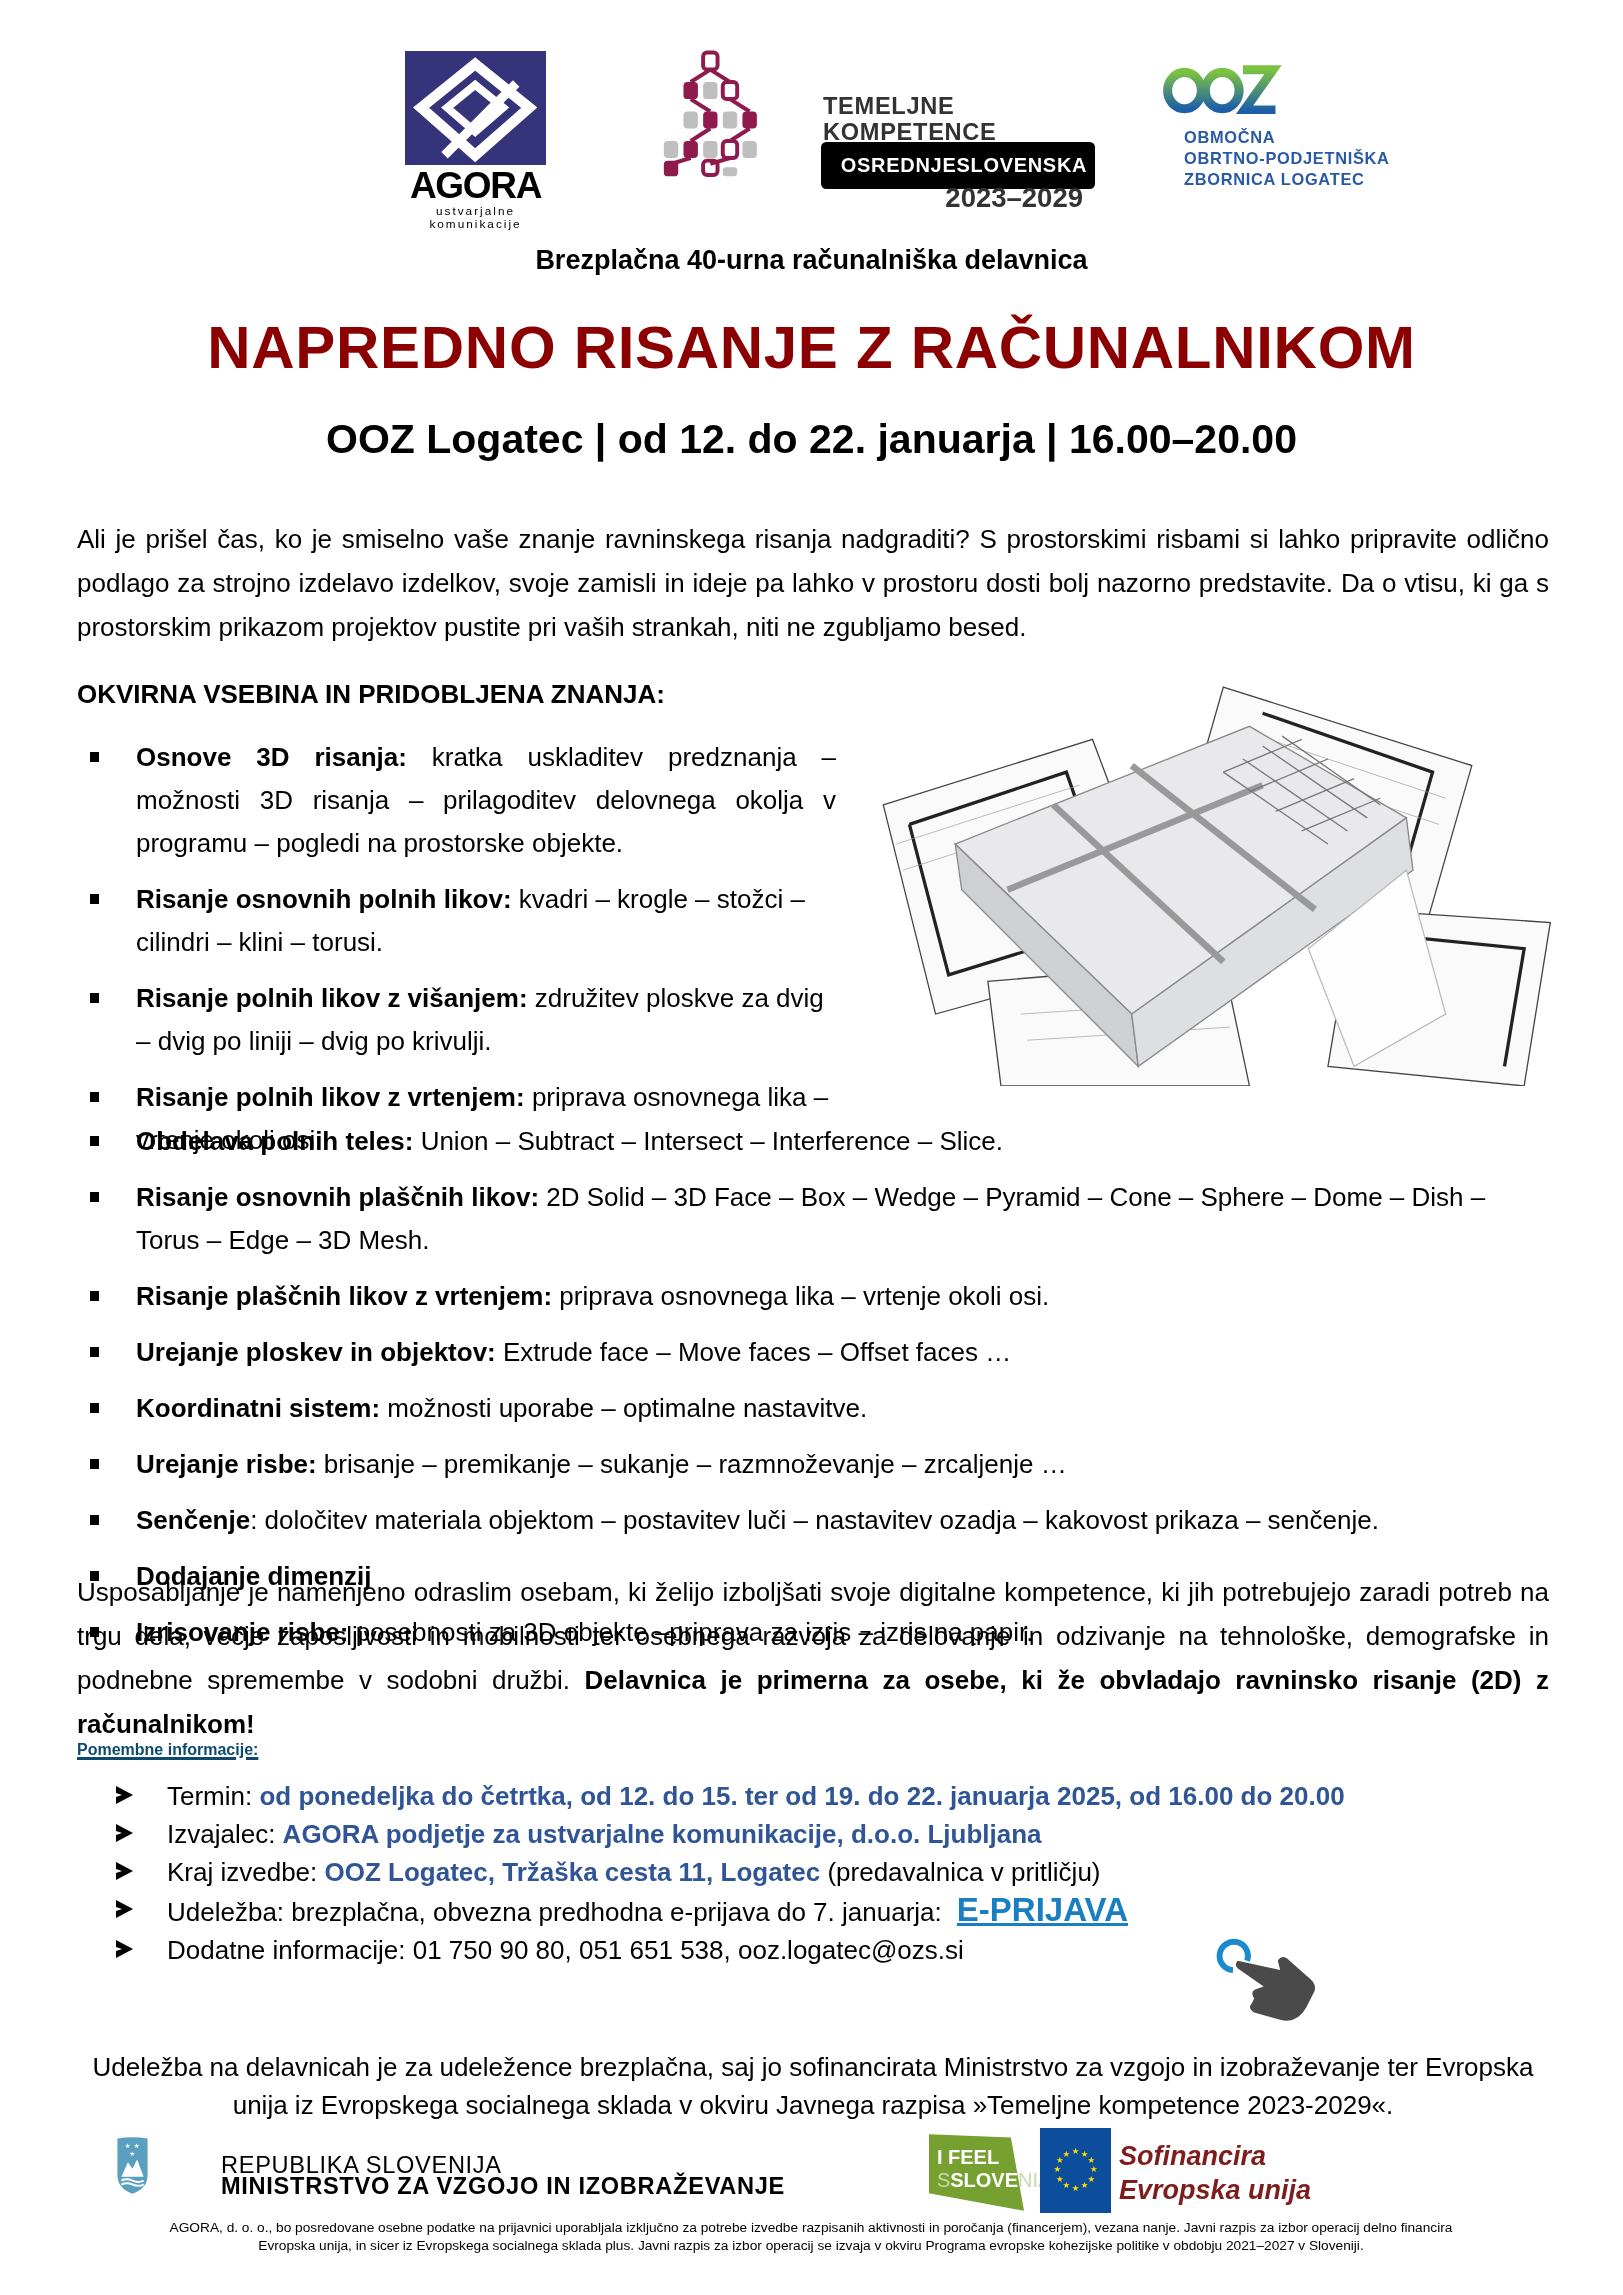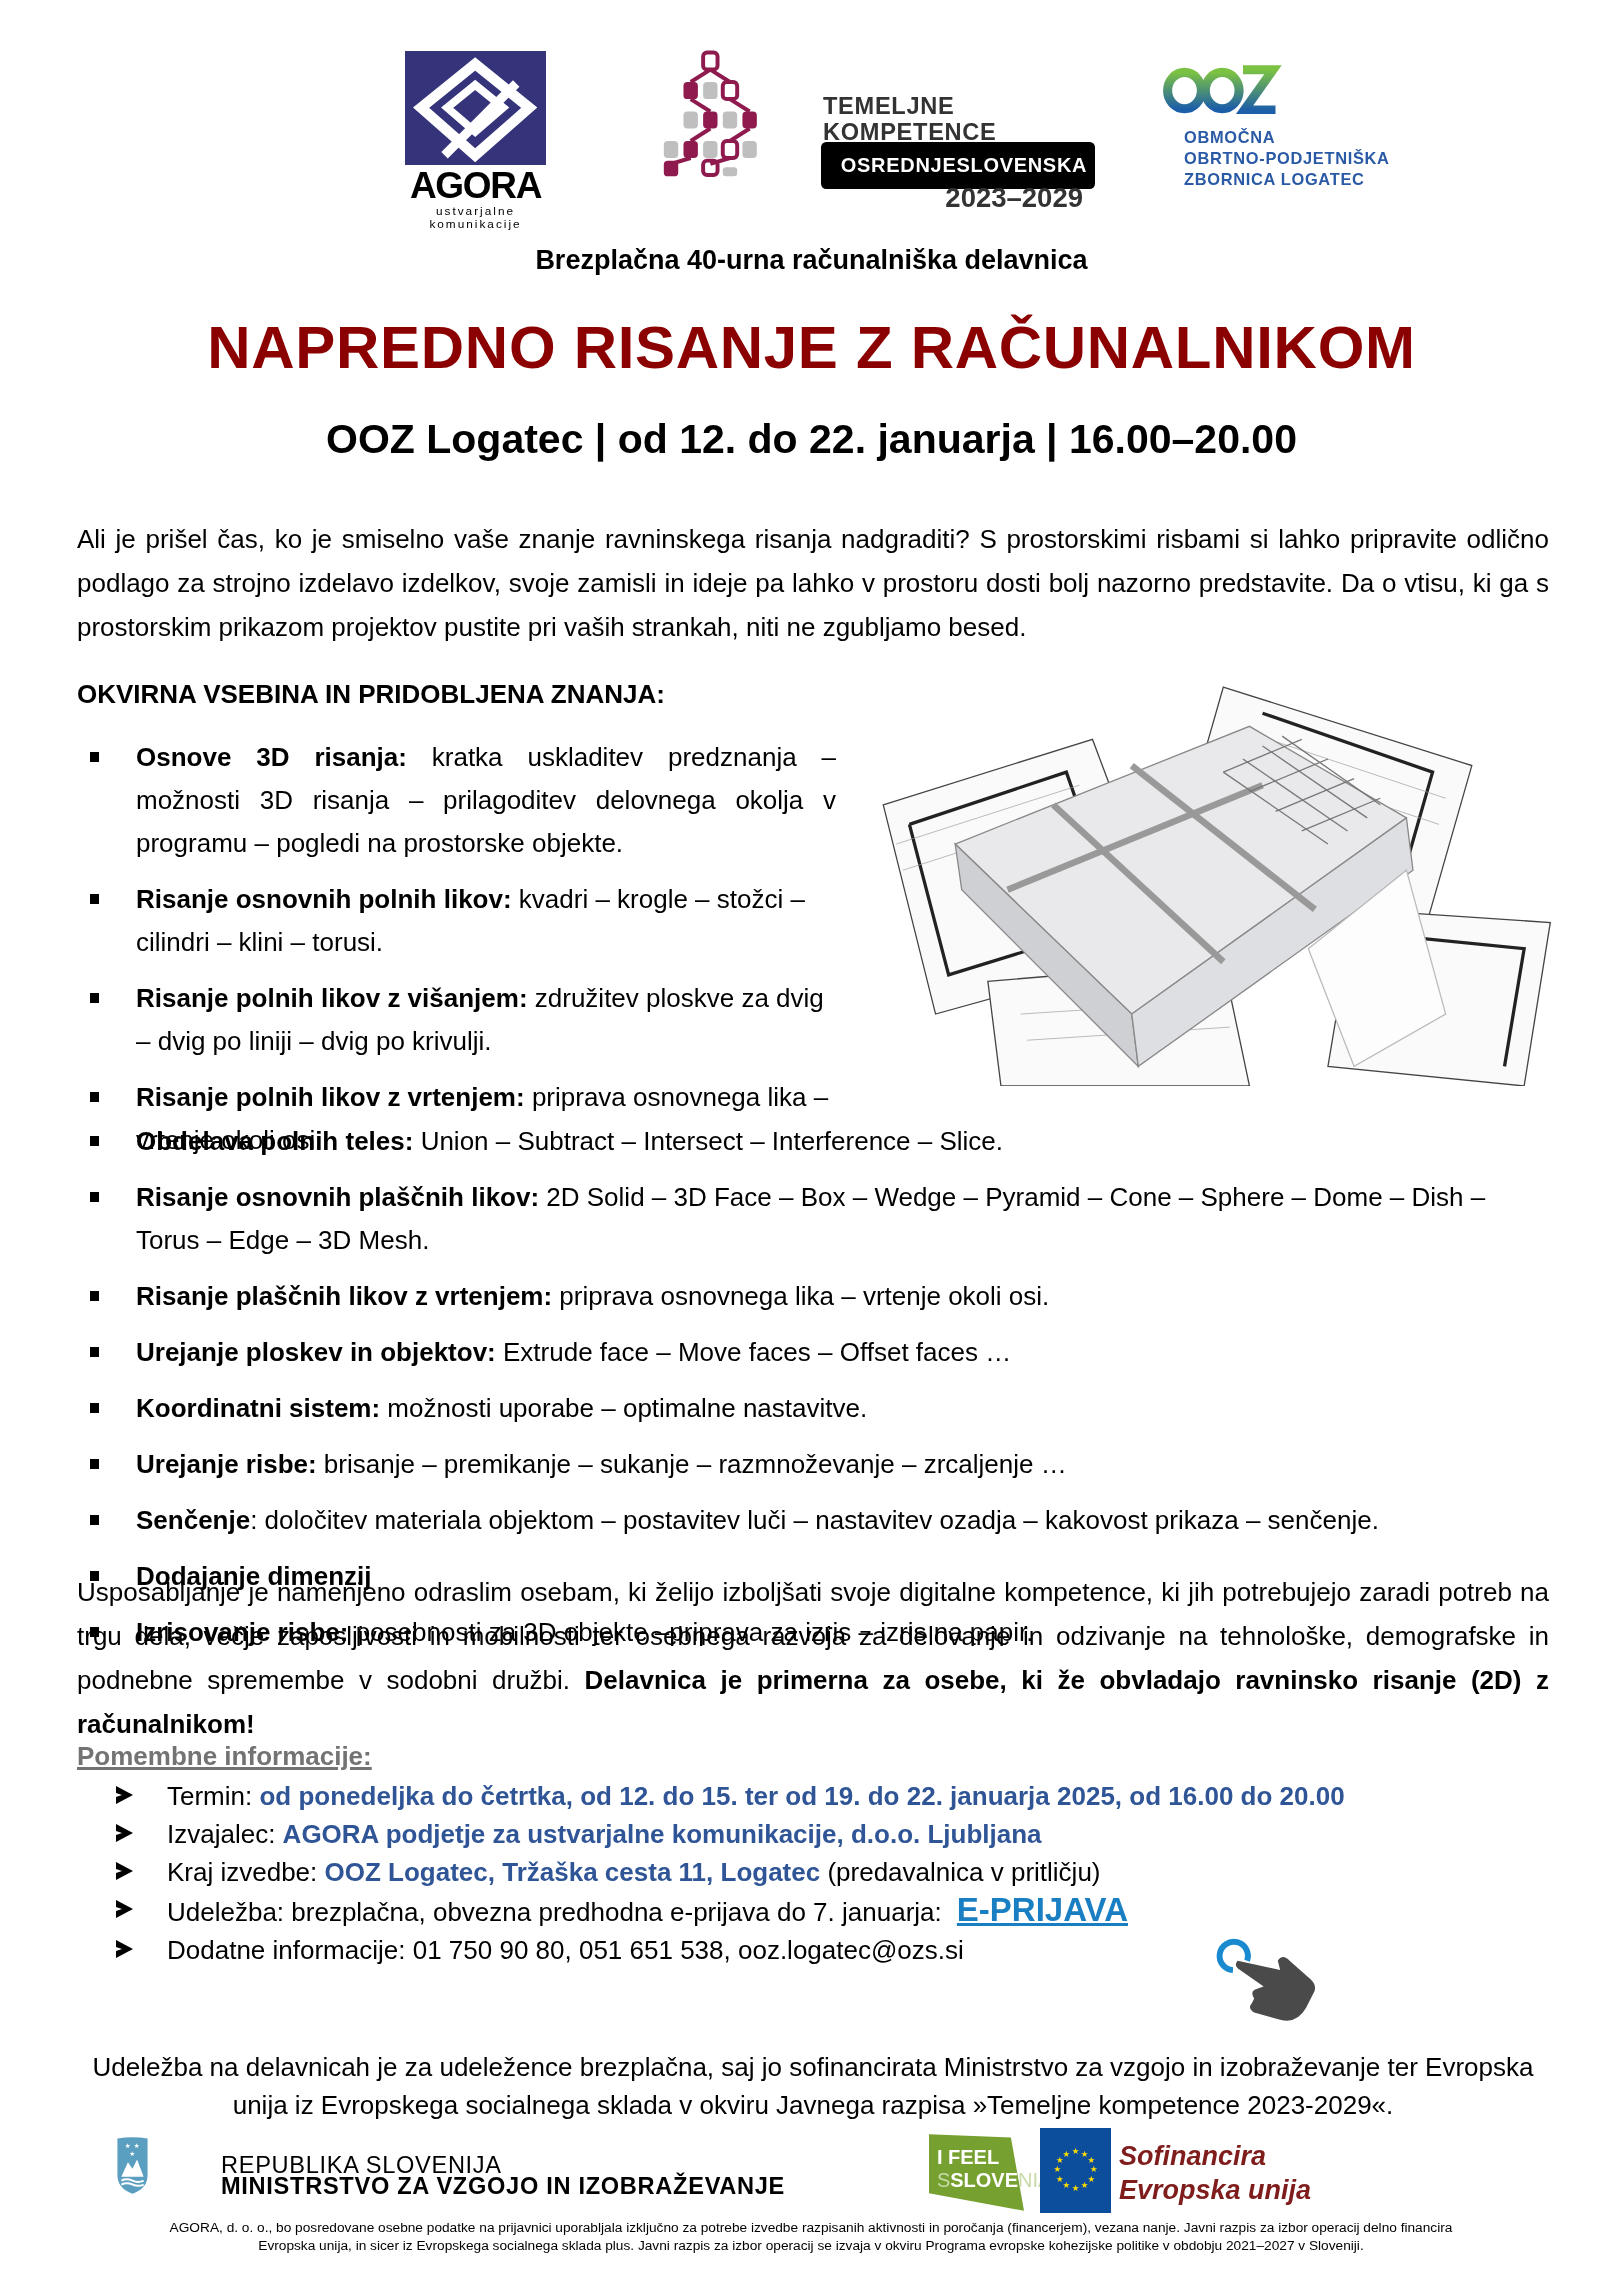--- a/index.html
+++ b/index.html
@@ -46,21 +46,21 @@
   ul.squares li { position:relative; padding-left:59px; font-size:26px; line-height:43px;margin-top:13px; }
   ul.squares li .bullet { position:absolute; left:13px; top:15.7px; width:9.2px; height:10.5px; background:#000; }
   ul.squares li.just { text-align:justify; }
   #content-list-a { left:77px; top:723px; width:759px; }
   #content-list-b { left:77px; top:1107px; width:1472px; }
 
   #building-image { left:857px; top:674px; width:713px; height:412px; }
 
   #audience { left:77px; top:1570px; width:1472px; }
 
-  #info-heading { left:77px; top:1741px; font-weight:bold; font-size:26px; color:#737373;
+  #info-heading { left:77px; top:1741px; font-weight:bold; font-size:16px; color:#0c4a6e;
                   text-decoration:underline; text-decoration-thickness:2.6px; }
   ul.arrows { list-style:none; margin:0; padding:0; }
   ul.arrows li { position:relative; padding-left:59px; font-size:26px; line-height:38px; }
   ul.arrows li .arrow { position:absolute; left:7.9px; top:9.2px; width:0; height:0;
                         border-top:9.2px solid transparent; border-bottom:9.2px solid transparent;
                         border-left:17px solid #000; }
   ul.arrows li .arrow:after { content:""; position:absolute; left:-17px; top:-2.6px; width:0; height:0;
                         border-top:2.6px solid transparent; border-bottom:2.6px solid transparent;
                         border-left:6.5px solid #fff; }
   .hl { color:#2f5597; font-weight:bold; }

